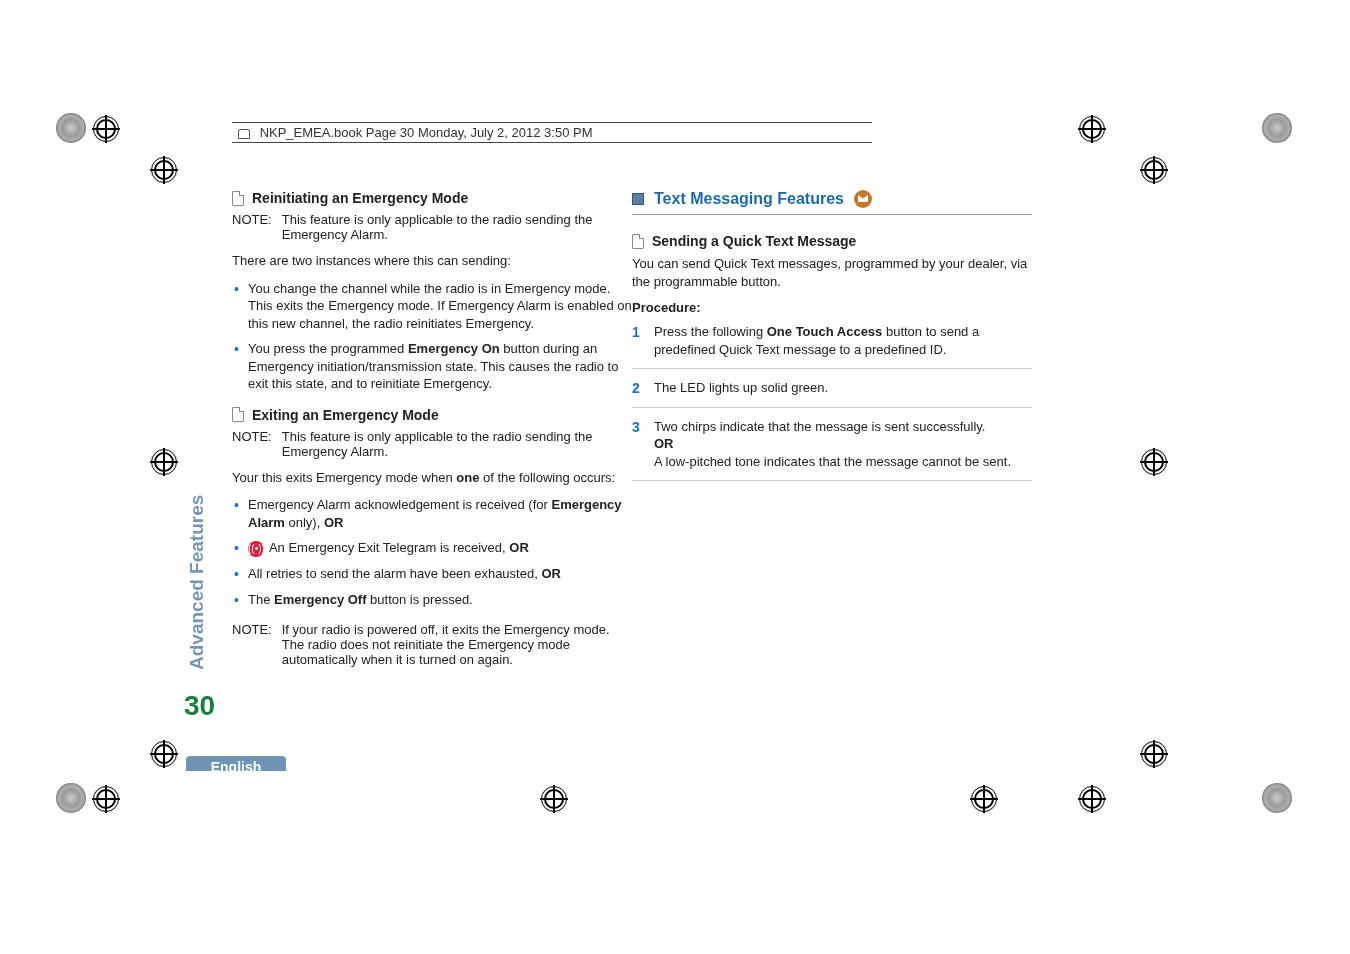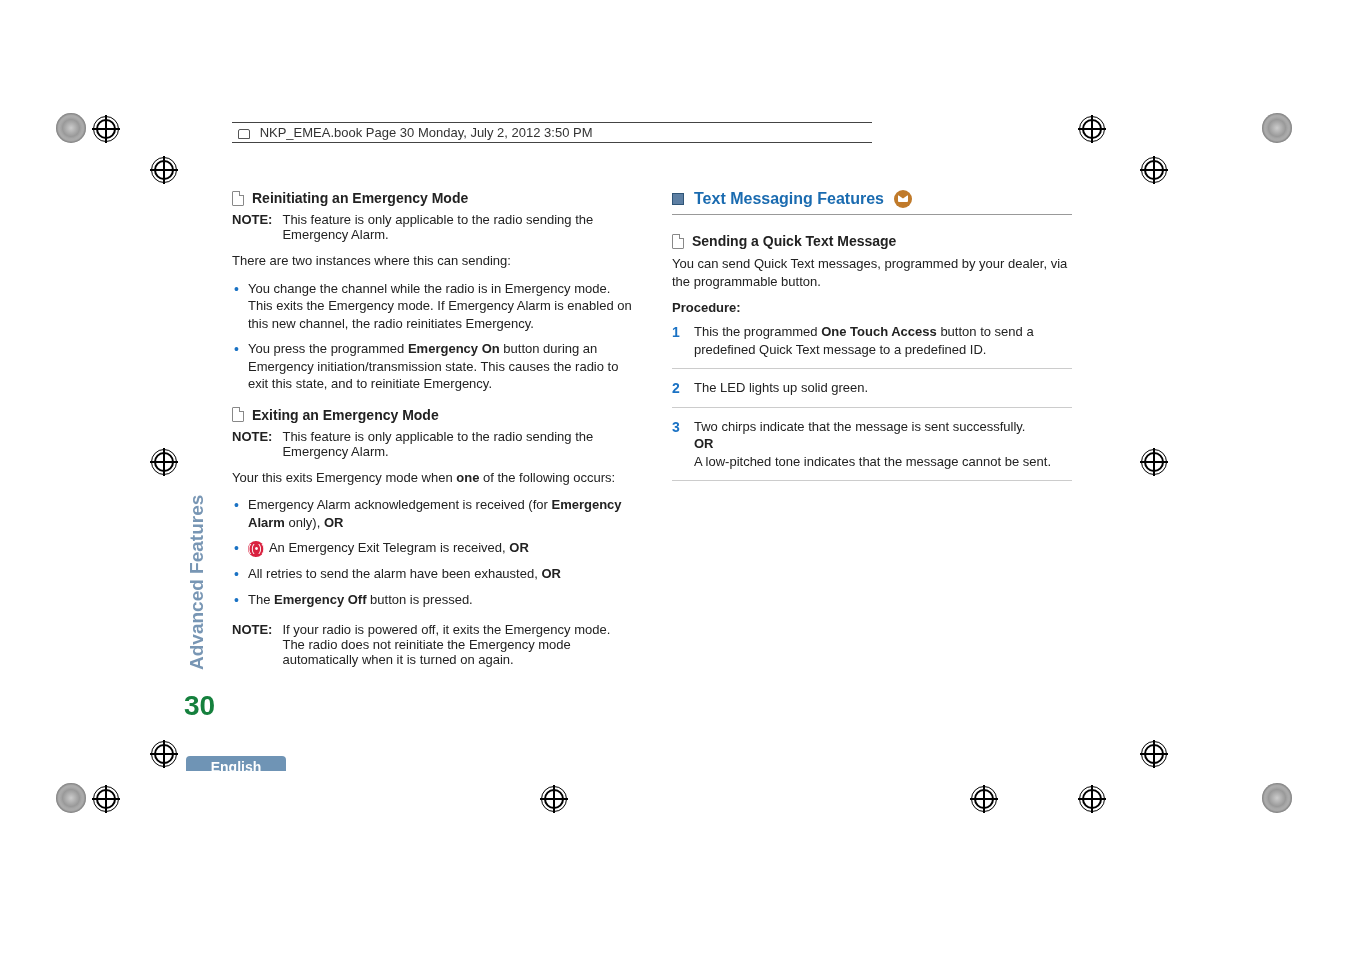--- a/index.html
+++ b/index.html
@@ -51,21 +51,20 @@
     border-radius: 2px 2px 0 0;
     margin-right: 6px;
     vertical-align: middle;
     background: linear-gradient(to right, #fff 48%, #555 48%, #555 52%, #fff 52%);
   }
   .content {
     position: absolute;
     left: 232px; top: 190px;
     width: 855px;
     display: flex;
-    gap: 40px;
   }
   .col { width: 400px; }
   .subhead {
     font-weight: bold;
     font-size: 14px;
     margin-bottom: 6px;
     display: flex;
     align-items: center;
     gap: 8px;
   }
@@ -79,21 +78,21 @@
   .doc-icon::after {
     content: "";
     position: absolute;
     right: -1px; top: -1px;
     width: 4px; height: 4px;
     background: #fff;
     border-left: 1px solid #888;
     border-bottom: 1px solid #888;
   }
   .note-row { display: flex; gap: 10px; margin-bottom: 10px; }
-  .note-label { font-weight: bold; white-space: nowrap; }
+  .note-label { font-weight: normal; white-space: nowrap; }
   .para { margin-bottom: 10px; line-height: 1.35; }
   ul.bullets { list-style: none; margin-bottom: 14px; }
   ul.bullets li {
     position: relative;
     padding-left: 16px;
     margin-bottom: 8px;
     line-height: 1.35;
   }
   ul.bullets li::before {
     content: "•";
@@ -337,21 +336,21 @@
       <span class="doc-icon"></span>
       <span>Sending a Quick Text Message</span>
     </div>
 
     <p class="para">You can send Quick Text messages, programmed by your dealer, via the programmable button.</p>
 
     <p class="proc-label">Procedure:</p>
 
     <ol class="steps">
       <li>
-        <span>This the programmed </span><span class="b">One Touch Access</span><span> button to send a predefined Quick Text message to a predefined ID.</span>
+        <span>Press the following </span><span class="b">One Touch Access</span><span> button to send a predefined Quick Text message to a predefined ID.</span>
       </li>
       <li>
         <span>The LED lights up solid green.</span>
       </li>
       <li>
         <span>Two chirps indicate that the message is sent successfully.</span><br>
         <span class="b">OR</span><br>
         <span>A low-pitched tone indicates that the message cannot be sent.</span>
       </li>
     </ol>

